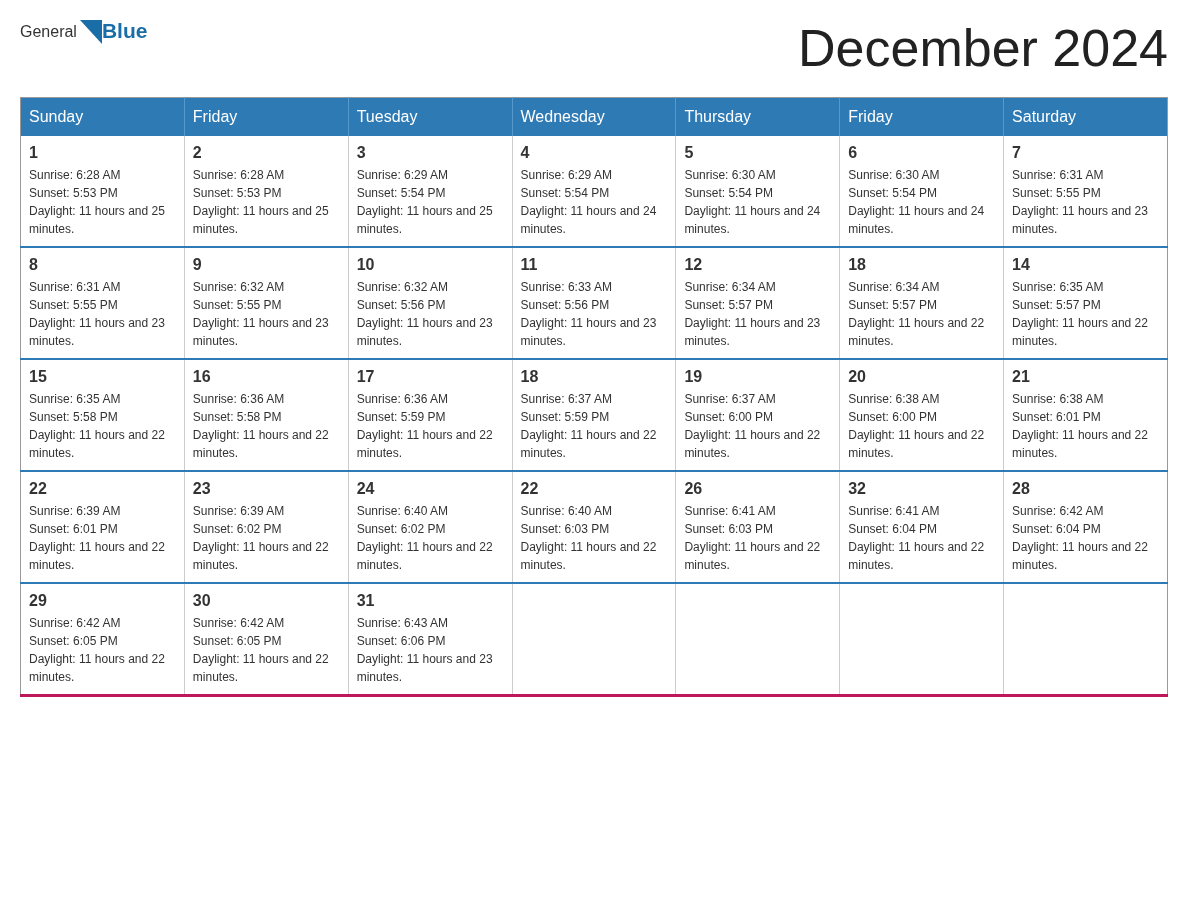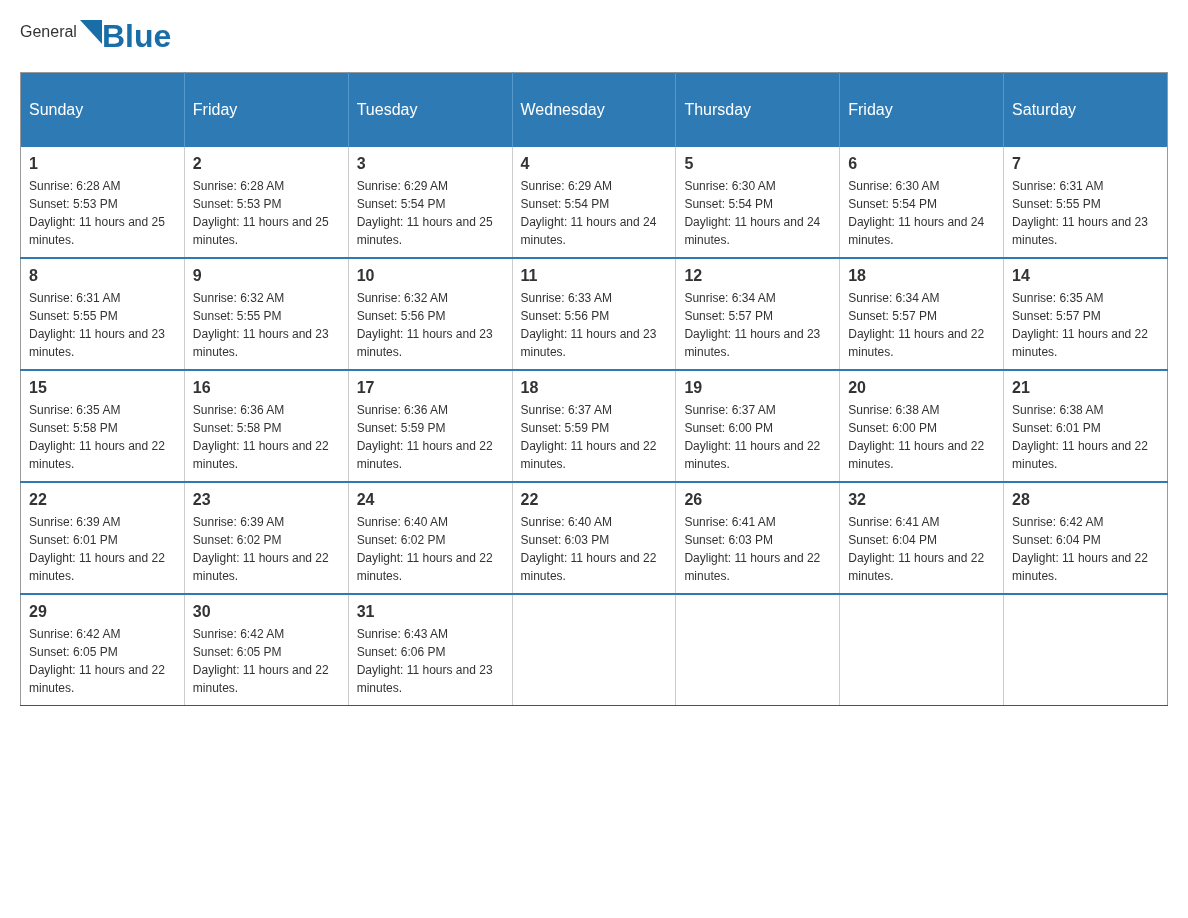--- a/index.html
+++ b/index.html
@@ -32,21 +32,21 @@
       margin-top: 4px;
     }
     .calendar-table {
       width: 100%;
       border-collapse: collapse;
       border: 1px solid #999;
     }
     .calendar-table th {
       background-color: #2d7ab5;
       color: #fff;
-      padding: 28px 8px;
+      padding: 10px 8px;
       text-align: left;
       font-size: 16px;
       font-weight: normal;
       border-right: 1px solid #5599cc;
     }
     .calendar-table th:last-child {
       border-right: none;
     }
     .calendar-table td {
       vertical-align: top;
@@ -56,21 +56,21 @@
       width: calc(100% / 7);
       min-height: 100px;
       font-size: 13px;
       color: #333;
       background: #fff;
     }
     .calendar-table td:last-child {
       border-right: none;
     }
     .calendar-table tr:last-child td {
-      border-bottom: 1px solid #be185d;
+      border-bottom: 3px solid #be185d;
     }
     .day-number {
       font-size: 16px;
       font-weight: bold;
       margin-bottom: 4px;
       display: block;
     }
     .day-info {
       font-size: 12px;
       line-height: 1.5;
@@ -82,21 +82,21 @@
       display: flex;
       flex-direction: row;
       align-items: flex-start;
     }
     .logo-line1 {
       display: flex;
       align-items: center;
     }
     .logo-line2 {
       color: #1a6ea8;
-      font-size: 32px;
+      font-size: 21px;
       font-weight: bold;
       line-height: 1;
       text-align: right;
     }
     .arrow-shape {
       display: inline-block;
       position: relative;
       margin-left: 3px;
     }
     .arrow-shape svg {
@@ -113,20 +113,21 @@
       <span class="logo-general">General</span>
       <span class="arrow-shape">
         <svg width="22" height="24" viewBox="0 0 22 24">
           <polygon points="0,0 22,0 22,24" fill="#1a6ea8"></polygon>
         </svg>
       </span>
     </div>
     <div class="logo-line2">Blue</div>
   </div>
   <div class="title-section">
+    <div class="month-title">December 2024</div>
   </div>
 </div>
 
 <table class="calendar-table">
   <thead>
     <tr>
     <th>Sunday</th>
         <th>Friday</th>
         <th>Tuesday</th>
         <th>Wednesday</th>

